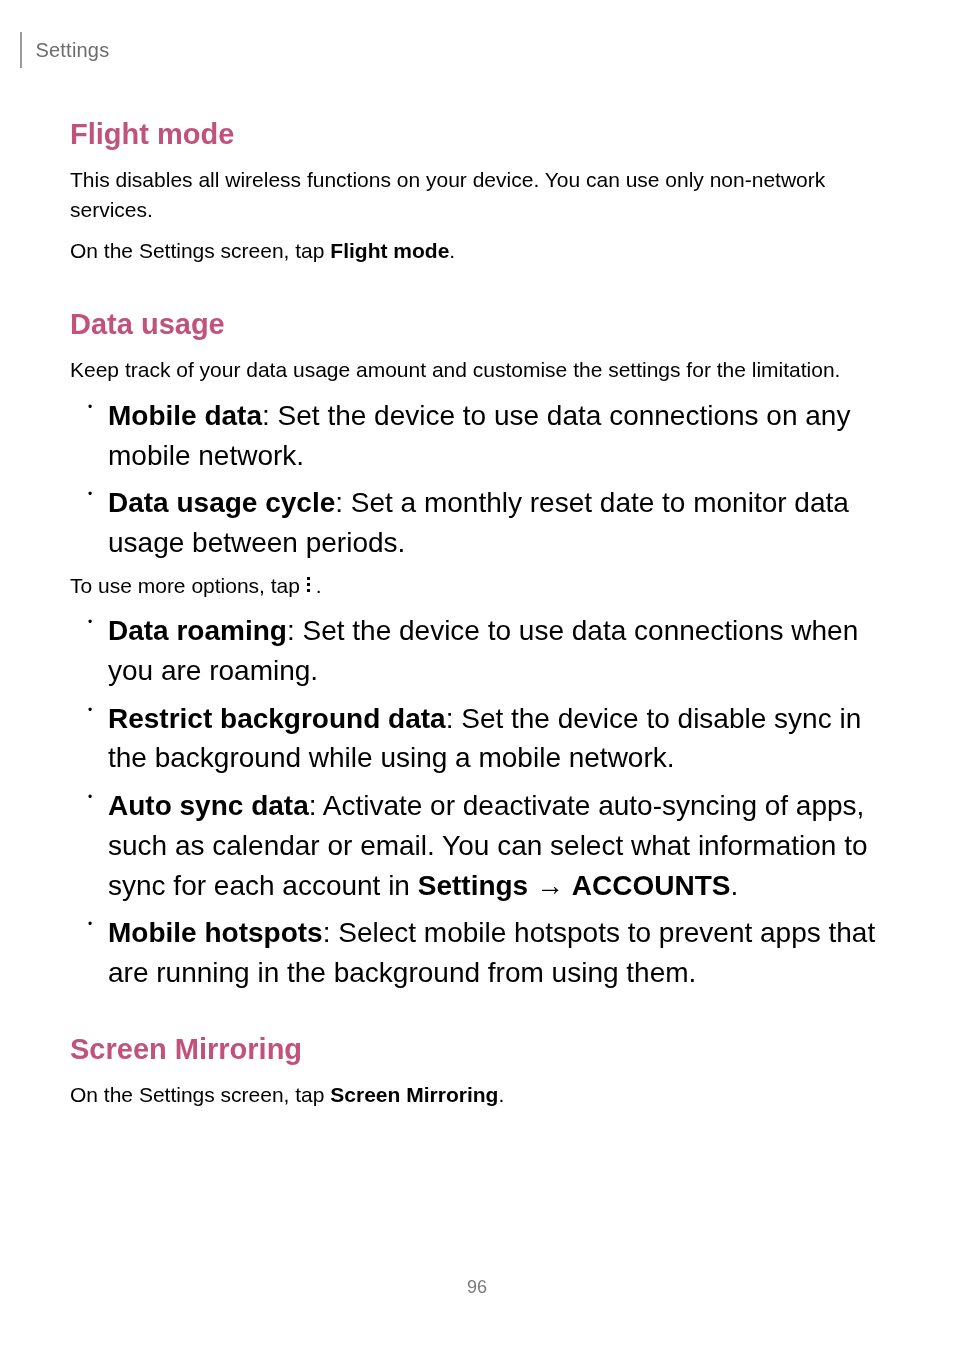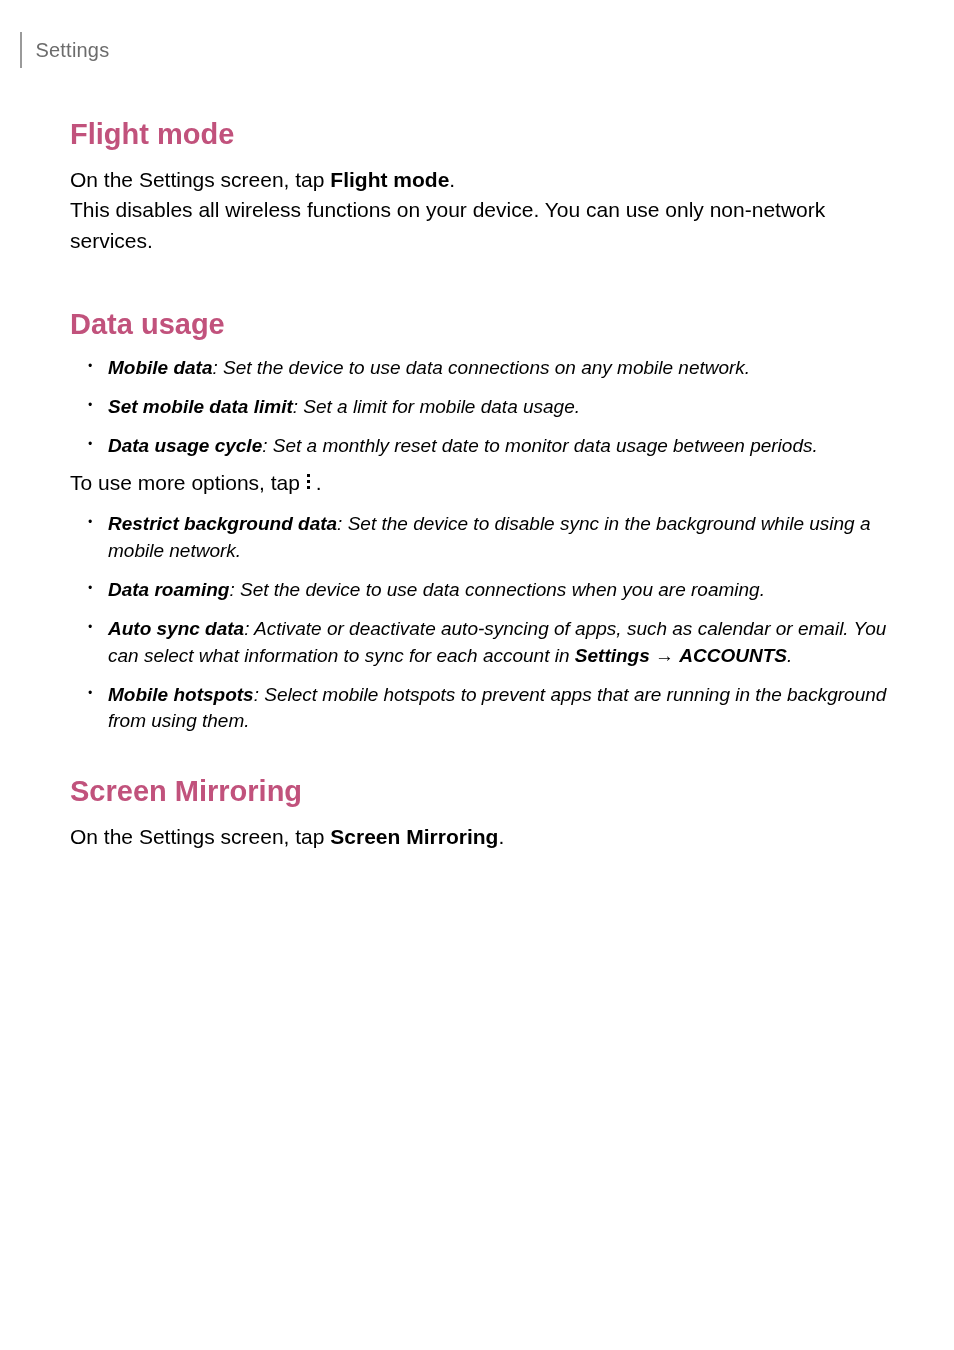--- a/index.html
+++ b/index.html
@@ -64,24 +64,23 @@
   .spacer-md { height: 32px; }
   b, .bold { font-weight: 700; }
   ul.bullets {
     list-style: none;
     padding: 0;
     margin: 4px 0 0 0;
   }
   ul.bullets > li {
     position: relative;
     padding-left: 38px;
-    font-size: 19px;
+    font-size: 28px;
     line-height: 1.42;
-    margin: 12px 0 8px 0;
-    font-style: italic;
+    margin: 0 0 8px 0;
   }
   ul.bullets > li::before {
     content: "•";
     position: absolute;
     left: 18px;
     top: 3px;
     font-size: 12px;
     color: #000;
   }
   .more-icon {
@@ -111,52 +110,53 @@
 <div class="page">
 
   <div class="header-area">
     <div class="header-rule"></div>
     <div class="header-text">Settings</div>
   </div>
 
   <div class="content">
 
     <h2 class="section">Flight mode</h2>
+    <p class="body">This disables all wireless functions on your device. You can use only non-network services.</p>
     <p class="body last">
       <span>On the Settings screen, tap </span><b>Flight mode</b><span>.</span>
     </p>
-    <p class="body">This disables all wireless functions on your device. You can use only non-network services.</p>
 
     <div class="spacer-lg"></div>
 
     <h2 class="section">Data usage</h2>
+    <p class="body">Keep track of your data usage amount and customise the settings for the limitation.</p>
 
     <ul class="bullets">
       <li><b>Mobile data</b><span>: Set the device to use data connections on any mobile network.</span></li>
-      <li><b>Set mobile data limit</b><span>: Set a limit for mobile data usage.</span></li>
       <li><b>Data usage cycle</b><span>: Set a monthly reset date to monitor data usage between periods.</span></li>
     </ul>
 
     <p class="body" style="margin-top:0">
       <span>To use more options, tap </span><span class="more-icon"><svg width="6" height="18" viewBox="0 0 6 18">
             <rect x="1" y="0" width="3" height="3" fill="#000"></rect>
             <rect x="1" y="6" width="3" height="3" fill="#000"></rect>
             <rect x="1" y="12" width="3" height="3" fill="#000"></rect>
           </svg></span><span>.</span>
     </p>
 
     <ul class="bullets">
+      <li><b>Data roaming</b><span>: Set the device to use data connections when you are roaming.</span></li>
       <li><b>Restrict background data</b><span>: Set the device to disable sync in the background while using a mobile network.</span></li>
-      <li><b>Data roaming</b><span>: Set the device to use data connections when you are roaming.</span></li>
       <li><b>Auto sync data</b><span>: Activate or deactivate auto-syncing of apps, such as calendar or email. You can select what information to sync for each account in </span><b>Settings</b><span class="arrow"> → </span><b>ACCOUNTS</b><span>.</span></li>
       <li><b>Mobile hotspots</b><span>: Select mobile hotspots to prevent apps that are running in the background from using them.</span></li>
     </ul>
 
     <div class="spacer-md"></div>
 
     <h2 class="section">Screen Mirroring</h2>
     <p class="body last">
       <span>On the Settings screen, tap </span><b>Screen Mirroring</b><span>.</span>
     </p>
 
   </div>
 
+  <div class="page-num">96</div>
 </div>
 
 </body></html>

